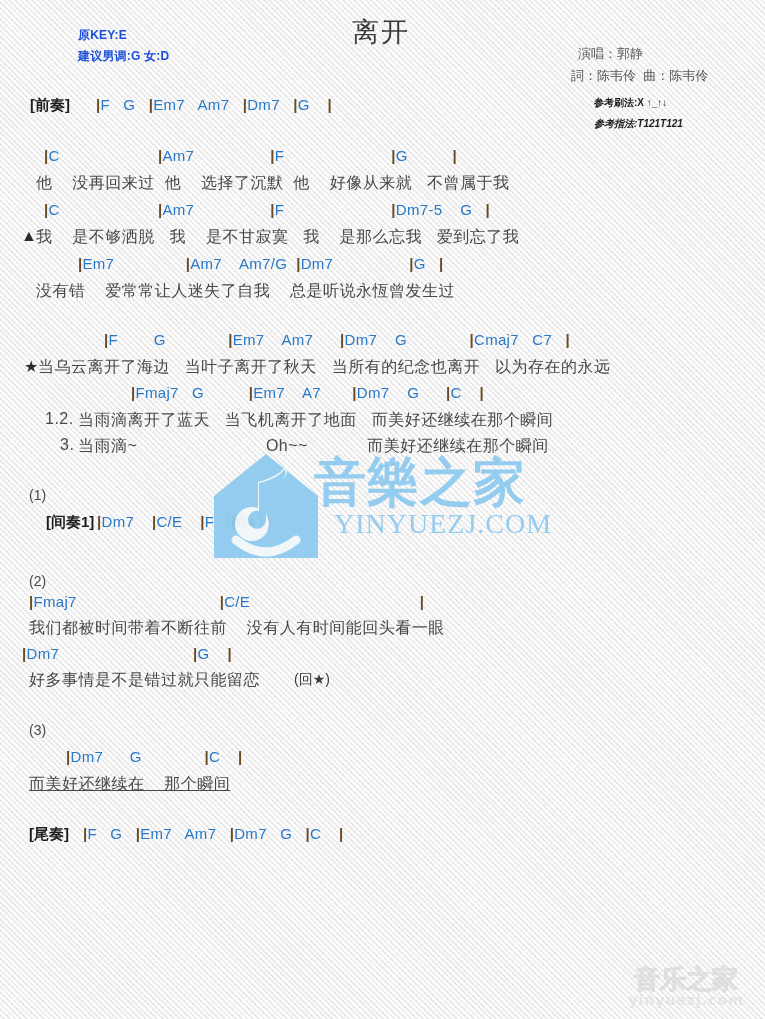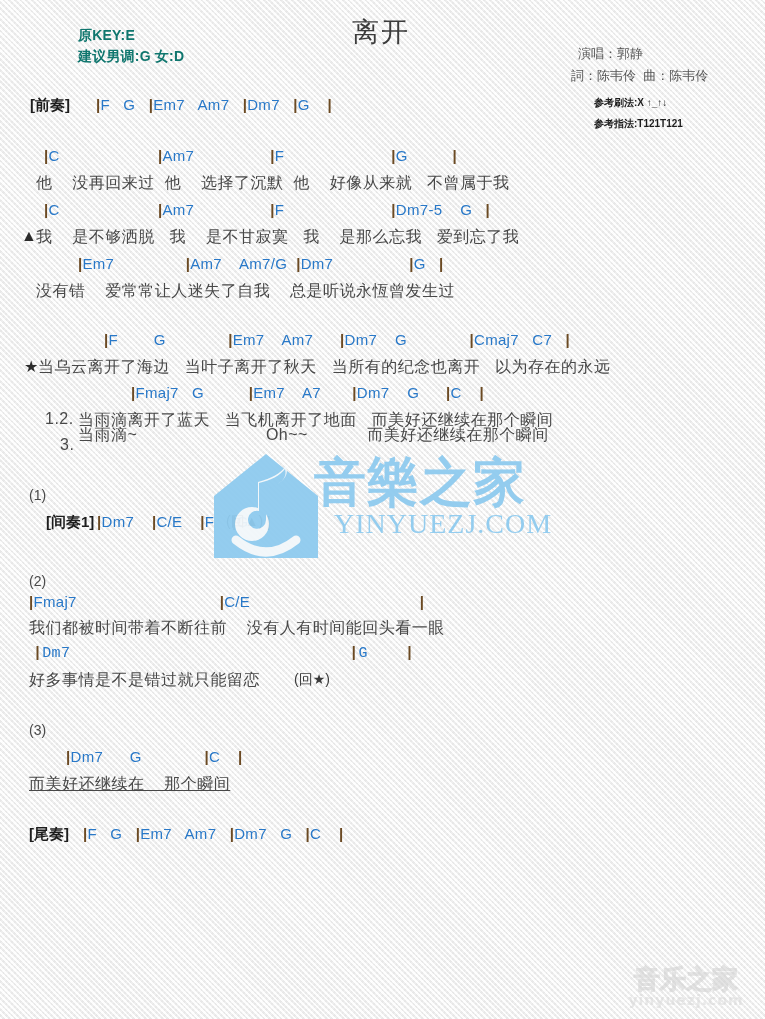--- a/index.html
+++ b/index.html
@@ -20,21 +20,21 @@
   }
   #sheet{position:absolute;inset:0;}
 
   .abs{position:absolute;white-space:pre;}
 
   
   .title{
     font-size:27px;color:#3c3c3c;letter-spacing:2px;
     font-family:"Liberation Serif","DejaVu Serif",serif;
   }
-  .keyinfo{font-size:14px;color:#0f766e;font-weight:bold;letter-spacing:.2px;}
+  .keyinfo{font-size:12px;color:#1d4ed8;font-weight:bold;letter-spacing:.2px;}
   .credit{font-size:13px;color:#555;}
   .playinfo{font-size:10px;color:#1d1d1d;font-weight:bold;}
 
   .chordline{font-size:15px;color:#2878c8;letter-spacing:.3px;}
   .chordline .bar{color:#6b4a23;font-weight:bold;}
   .lyricline{font-size:16px;color:#484848;letter-spacing:.5px;}
   .sectiontag{font-size:15px;color:#1d1d1d;font-weight:bold;}
   .numtag{font-size:14px;color:#4a4a4a;}
   .marker{color:#2b2b2b;}
   .note{font-size:14px;color:#3c3c3c;}
@@ -77,21 +77,21 @@
 
   <div class="abs keyinfo" style="left:78px;top:27px;">原KEY:E</div>
   <div class="abs keyinfo" style="left:78px;top:48px;">建议男调:G 女:D</div>
 
   <div class="abs title" style="left:352px;top:14px;">离开</div>
 
   <div class="abs credit" style="left:578px;top:45px;">演唱：郭静</div>
   <div class="abs credit" style="left:571px;top:67px;">詞：陈韦伶  曲：陈韦伶</div>
 
   <div class="abs playinfo" style="left:594px;top:96px;">参考刷法:X ↑_↑↓</div>
-  <div class="abs playinfo" style="left:594px;top:117px;">参考指法:T121T121</div>
+  <div class="abs playinfo" style="left:594px;top:117px;font-style:italic;">参考指法:T121T121</div>
 
   <div class="abs sectiontag" style="left:30px;top:96px;text-align:center;">[前奏]</div>
   <div class="abs chordline" style="left:84px;top:96px;margin-left:12px;"><span class="bar">|</span>F   G   <span class="bar">|</span>Em7   Am7   <span class="bar">|</span>Dm7   <span class="bar">|</span>G    <span class="bar">|</span></div>
 
   <div class="abs chordline" style="left:44px;top:147px;"><span class="bar">|</span>C                      <span class="bar">|</span>Am7                 <span class="bar">|</span>F                        <span class="bar">|</span>G          <span class="bar">|</span></div>
   <div class="abs lyricline" style="left:36px;top:173px;">他    没再回来过  他    选择了沉默  他    好像从来就   不曾属于我</div>
 
   <div class="abs chordline" style="left:44px;top:201px;"><span class="bar">|</span>C                      <span class="bar">|</span>Am7                 <span class="bar">|</span>F                        <span class="bar">|</span>Dm7-5    G   <span class="bar">|</span></div>
   <div class="abs lyricline marker" style="left:21px;top:227px;">▲</div>
   <div class="abs lyricline" style="left:36px;top:227px;">我    是不够洒脱   我    是不甘寂寞   我    是那么忘我   爱到忘了我</div>
@@ -101,32 +101,32 @@
 
   <div class="abs chordline" style="left:104px;top:331px;"><span class="bar">|</span>F        G              <span class="bar">|</span>Em7    Am7      <span class="bar">|</span>Dm7    G              <span class="bar">|</span>Cmaj7   C7   <span class="bar">|</span></div>
   <div class="abs lyricline marker" style="left:24px;top:357px;">★</div>
   <div class="abs lyricline" style="left:38px;top:357px;">当乌云离开了海边   当叶子离开了秋天   当所有的纪念也离开   以为存在的永远</div>
 
   <div class="abs chordline" style="left:131px;top:384px;"><span class="bar">|</span>Fmaj7   G          <span class="bar">|</span>Em7    A7       <span class="bar">|</span>Dm7    G      <span class="bar">|</span>C    <span class="bar">|</span></div>
   <div class="abs lyricline" style="left:45px;top:410px;">1.2.</div>
   <div class="abs lyricline" style="left:78px;top:410px;">当雨滴离开了蓝天   当飞机离开了地面   而美好还继续在那个瞬间</div>
 
   <div class="abs lyricline" style="left:60px;top:436px;">3.</div>
-  <div class="abs lyricline" style="left:78px;top:425px;text-align:center;">当雨滴~                          Oh~~            而美好还继续在那个瞬间</div>
+  <div class="abs lyricline" style="left:78px;top:436px;text-align:center;">当雨滴~                          Oh~~            而美好还继续在那个瞬间</div>
 
   <div class="abs numtag" style="left:29px;top:487px;">(1)</div>
   <div class="abs sectiontag" style="left:29px;top:513px;padding-left:17px;">[间奏1]</div>
   <div class="abs chordline" style="left:97px;top:513px;"><span class="bar">|</span>Dm7    <span class="bar">|</span>C/E    <span class="bar">|</span>F    <span class="bar">|</span>G    <span class="bar">|</span></div>
   <div class="abs note" style="left:226px;top:513px;">(回▲)</div>
 
   <div class="abs numtag" style="left:29px;top:573px;">(2)</div>
   <div class="abs chordline" style="left:29px;top:593px;"><span class="bar">|</span>Fmaj7                                <span class="bar">|</span>C/E                                      <span class="bar">|</span></div>
   <div class="abs lyricline" style="left:29px;top:618px;">我们都被时间带着不断往前    没有人有时间能回头看一眼</div>
 
-  <div class="abs chordline" style="left:33px;top:645px;font-family:Liberation Mono, monospace;"><span class="bar">|</span>Dm7                              <span class="bar">|</span>G    <span class="bar">|</span></div>
+  <div class="abs chordline" style="left:22px;top:645px;"><span class="bar">|</span>Dm7                              <span class="bar">|</span>G    <span class="bar">|</span></div>
   <div class="abs lyricline" style="left:29px;top:670px;">好多事情是不是错过就只能留恋</div>
   <div class="abs note" style="left:294px;top:671px;">(回★)</div>
 
   <div class="abs numtag" style="left:29px;top:722px;">(3)</div>
   <div class="abs chordline" style="left:66px;top:748px;"><span class="bar">|</span>Dm7      G              <span class="bar">|</span>C    <span class="bar">|</span></div>
   <div class="abs lyricline" style="left:29px;top:774px;text-decoration:underline;">而美好还继续在    那个瞬间</div>
 
   <div class="abs sectiontag" style="left:29px;top:825px;">[尾奏]</div>
   <div class="abs chordline" style="left:83px;top:825px;"><span class="bar">|</span>F   G   <span class="bar">|</span>Em7   Am7   <span class="bar">|</span>Dm7   G   <span class="bar">|</span>C    <span class="bar">|</span></div>
 

